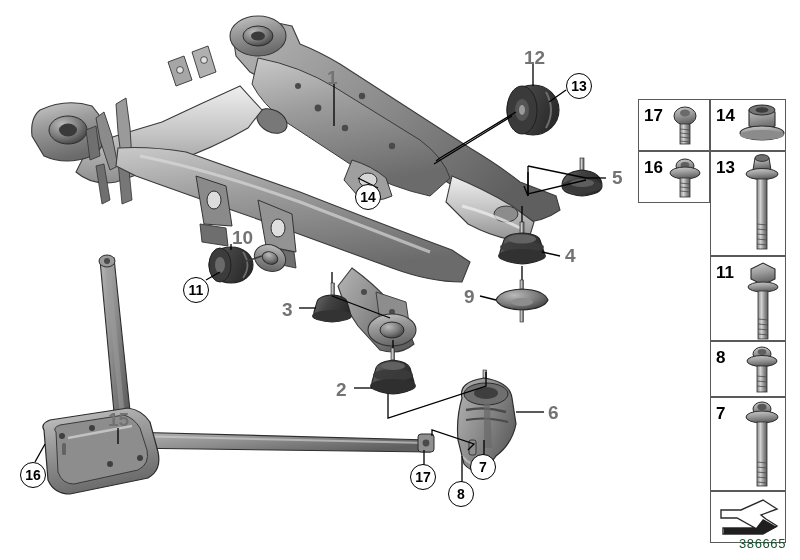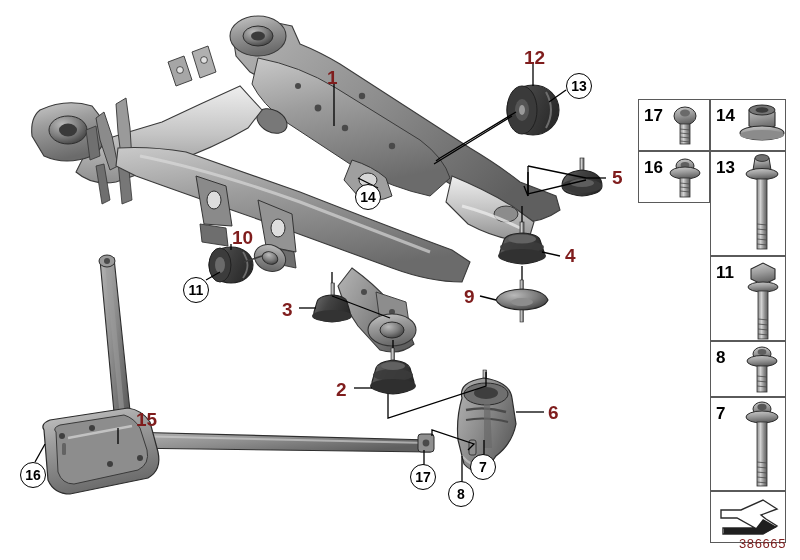--- a/index.html
+++ b/index.html
@@ -6,42 +6,42 @@
   html,body{margin:0;padding:0;background:#ffffff;}
   body{
     width:800px;height:560px;position:relative;overflow:hidden;
     font-family:"Liberation Sans","DejaVu Sans",sans-serif;
     background:#fff;
   }
   #stage{position:absolute;left:0;top:0;width:800px;height:560px;}
 
   
   .callout{
-    position:absolute;font-weight:bold;font-size:19px;color:#7f1d1d;
+    position:absolute;font-weight:bold;font-size:19px;color:#737373;
     line-height:1;letter-spacing:0;white-space:nowrap;
   }
   .circled{
     position:absolute;width:26px;height:26px;border:1.6px solid #000;
     border-radius:50%;background:#fff;
     display:flex;align-items:center;justify-content:center;
     font-weight:bold;font-size:14px;color:#000;box-sizing:border-box;
   }
 
   
   #legend{position:absolute;left:638px;top:99px;width:148px;height:416px;}
   .lgcell{position:absolute;box-sizing:border-box;border:1.3px solid #5a5a5a;background:#fff;}
   .lgnum{position:absolute;font-weight:bold;font-size:17px;color:#000;line-height:1;}
 
   
   svg{display:block;}
   #artwork{position:absolute;left:0;top:0;}
 
   #partno{
     position:absolute;right:14px;bottom:9px;
-    font-size:13px;color:#7f1d1d;letter-spacing:.6px;
+    font-size:13px;color:#14532d;letter-spacing:.6px;
   }
 </style>
 </head>
 <body>
 
 <div id="stage">
 
   <svg id="artwork" width="800" height="560" viewBox="0 0 800 560">
     <defs>
       <linearGradient id="gMetal" x1="0" y1="0" x2="0.3" y2="1">
@@ -315,21 +315,21 @@
   <div class="circled" style="left:566px;top:73px;">13</div>
   <div class="circled" style="left:355px;top:184px;">14</div>
   <div class="callout" style="left:612px;top:168px;">5</div>
   <div class="callout" style="left:565px;top:246px;">4</div>
   <div class="callout" style="left:464px;top:287px;">9</div>
   <div class="callout" style="left:232px;top:228px;">10</div>
   <div class="circled" style="left:183px;top:277px;">11</div>
   <div class="callout" style="left:282px;top:300px;">3</div>
   <div class="callout" style="left:336px;top:380px;">2</div>
   <div class="callout" style="left:548px;top:403px;">6</div>
-  <div class="callout" style="left:108px;top:410px;margin-left:28px;">15</div>
+  <div class="callout" style="left:108px;top:410px;">15</div>
   <div class="circled" style="left:20px;top:462px;">16</div>
   <div class="circled" style="left:410px;top:464px;">17</div>
   <div class="circled" style="left:470px;top:454px;">7</div>
   <div class="circled" style="left:448px;top:481px;">8</div>
 
   <div id="legend">
 
     <div class="lgcell" style="left:0;top:0;width:72px;height:52px;">
       <div class="lgnum" style="left:5px;top:7px;">17</div>
       <svg width="72" height="52">

